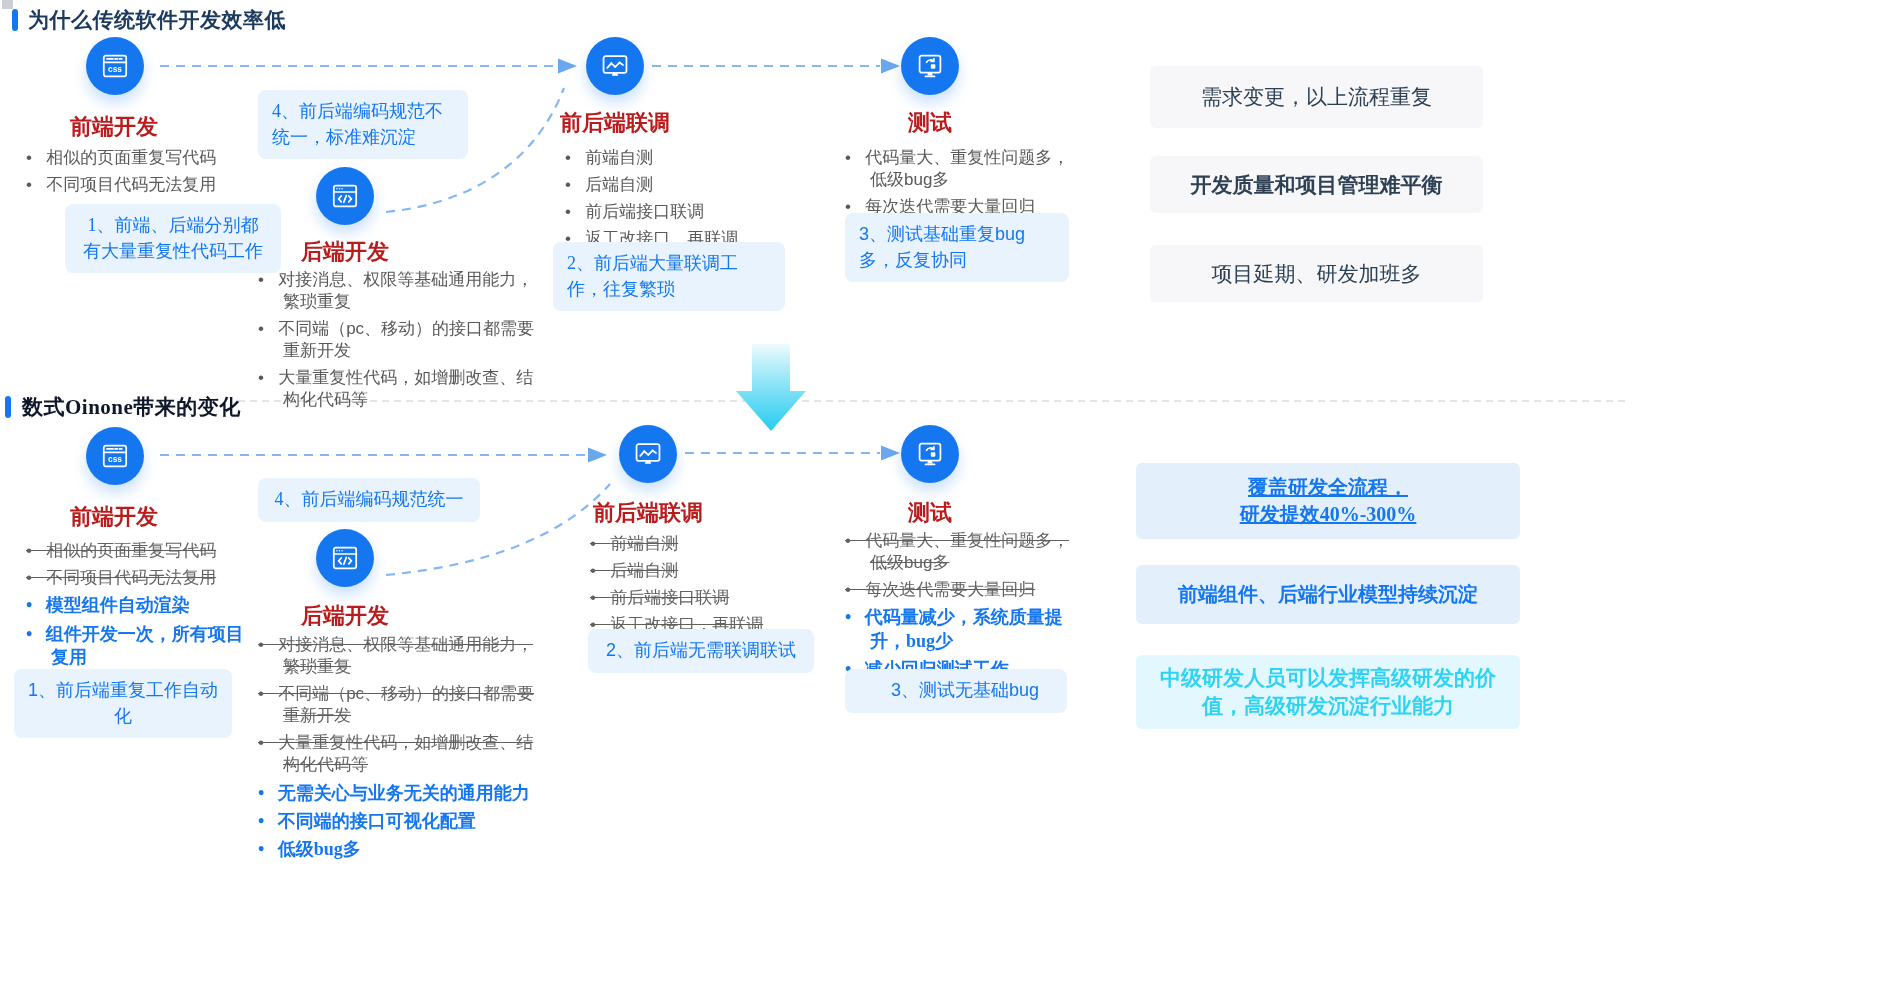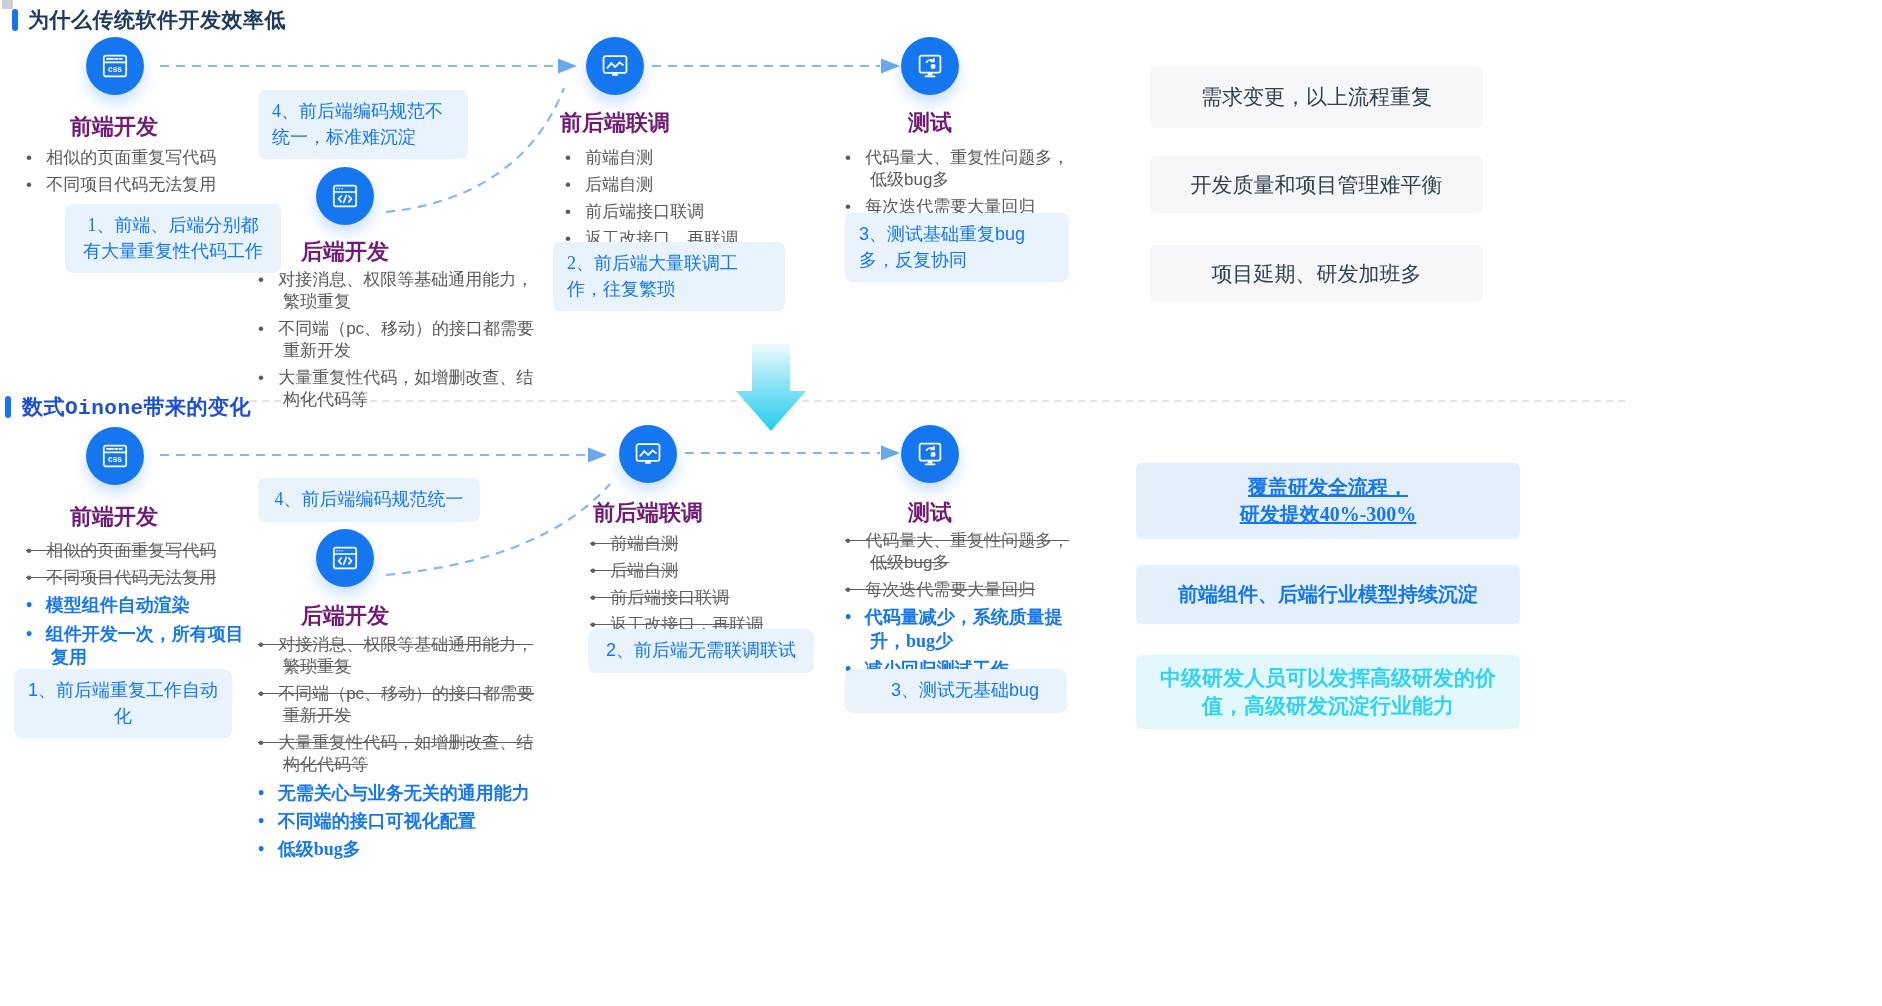--- a/index.html
+++ b/index.html
@@ -4,29 +4,29 @@
 <style>
   html,body{margin:0;padding:0;background:#fff;}
   .canvas{position:relative;width:1882px;height:1006px;background:#fff;overflow:hidden;
           font-family:"Liberation Sans","DejaVu Sans",sans-serif;}
   .corner{position:absolute;left:2px;top:0;width:11px;height:9px;background:#ccd0d6;}
   
   .sec-title-bar{position:absolute;width:6px;height:22px;border-radius:3px;background:#1577f0;}
   .sec-title{position:absolute;font-family:"Liberation Serif","DejaVu Serif",serif;font-weight:700;
              font-size:21px;letter-spacing:.5px;}
   .t-navy{color:#1c3a5e;}
-  .t-blue{color:#1d4ed8;font-family:Liberation Mono, monospace;}
+  .t-blue{color:#0f172a;}
   
   .icon-circle{position:absolute;width:58px;height:58px;border-radius:50%;background:#1577f0;
                display:flex;align-items:center;justify-content:center;
                box-shadow:0 8px 14px rgba(21,119,240,.22);}
   .icon-circle svg{width:32px;height:32px;}
   
   .col-label{position:absolute;font-family:"Liberation Serif","DejaVu Serif",serif;font-weight:700;
-             font-size:22px;color:#701a75;text-align:center;}
+             font-size:22px;color:#b91c1c;text-align:center;}
   
   .bullets{position:absolute;}
   .bullet{padding-left:25px;text-indent:-25px;font-size:17px;line-height:1.3;color:#595959;margin-bottom:5px;}
   .bullet::before{content:"\2022\00a0\00a0\00a0";}
   .bullet.blue{color:#1577f0;font-family:"Liberation Serif","DejaVu Serif",serif;font-weight:700;font-size:18px;}
   .bullet.struck{text-decoration:line-through;text-decoration-color:#5f5f5f;color:#616161;}
   
   .callout{position:absolute;background:#e8f3fd;border-radius:8px;color:#1577f0;
            font-size:18px;line-height:1.42;padding:9px 14px;box-sizing:border-box;}
   .callout.serif{font-family:"Liberation Serif","DejaVu Serif",serif;}
@@ -147,21 +147,21 @@
     </svg>
   </div>
   <div class="col-label" style="left:830px;top:108px;width:200px;">测试</div>
   <div class="bullets" style="left:845px;top:147px;width:232px;">
     <div class="bullet">代码量大、重复性问题多，低级bug多</div>
     <div class="bullet">每次迭代需要大量回归</div>
   </div>
   <div class="callout" style="left:845px;top:213px;width:224px;">3、测试基础重复bug多，反复协同</div>
 
   <div class="outcome gray" style="left:1150px;top:66px;width:333px;height:62px;">需求变更，以上流程重复</div>
-  <div class="outcome gray" style="left:1150px;top:156px;width:333px;height:57px;">开发质量和项目管理难平衡</div>
+  <div class="outcome gray" style="left:1150px;top:156px;width:333px;height:57px;font-weight:bold;">开发质量和项目管理难平衡</div>
   <div class="outcome gray" style="left:1150px;top:245px;width:333px;height:57px;">项目延期、研发加班多</div>
 
   <div class="sec-title-bar" style="left:5px;top:396px;"></div>
   <div class="sec-title t-blue" style="left:22px;top:393px;">数式Oinone带来的变化</div>
 
   <div class="icon-circle" style="left:86px;top:427px;">
     <svg viewBox="0 0 24 24" fill="none" stroke="#fff" stroke-width="1.3" stroke-linecap="round">
       <rect x="3.6" y="4.2" width="16.8" height="15.6" rx="1.6"></rect>
       <line x1="6" y1="6.7" x2="10.5" y2="6.7"></line>
         <line x1="12" y1="6.7" x2="13.8" y2="6.7"></line>

